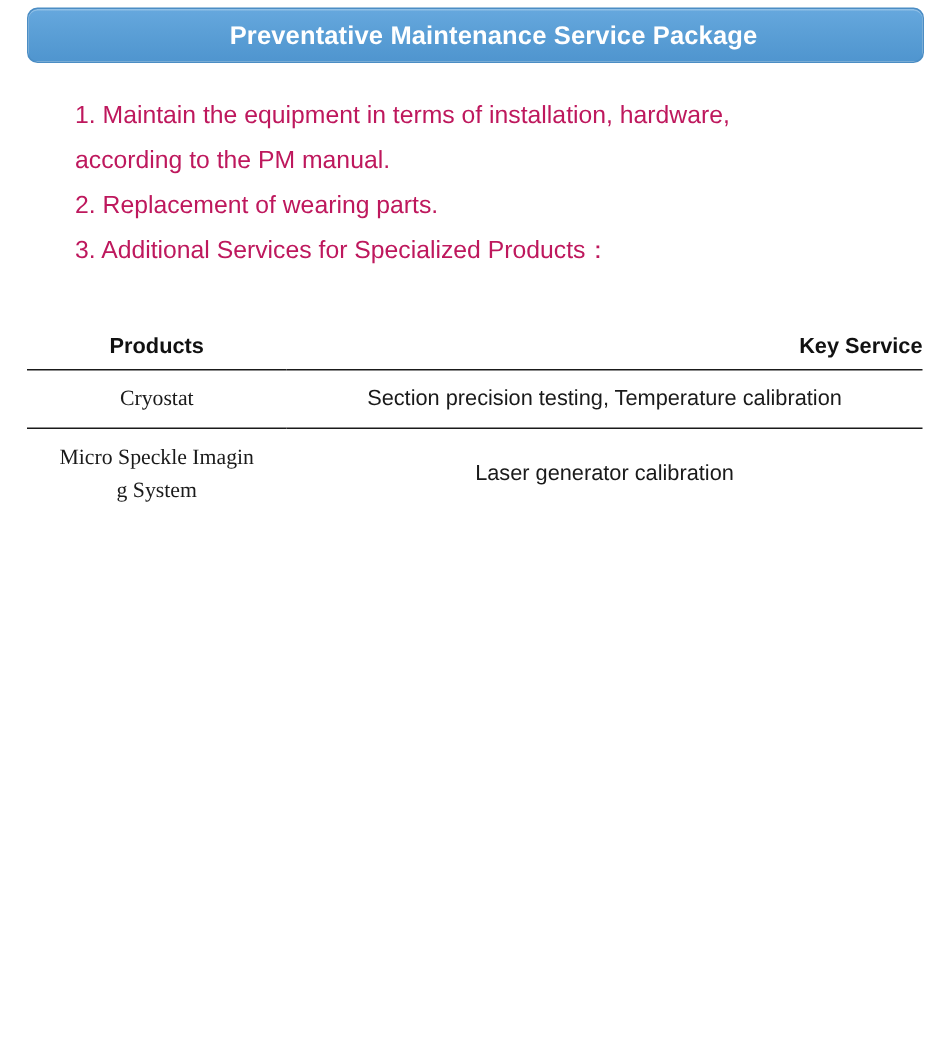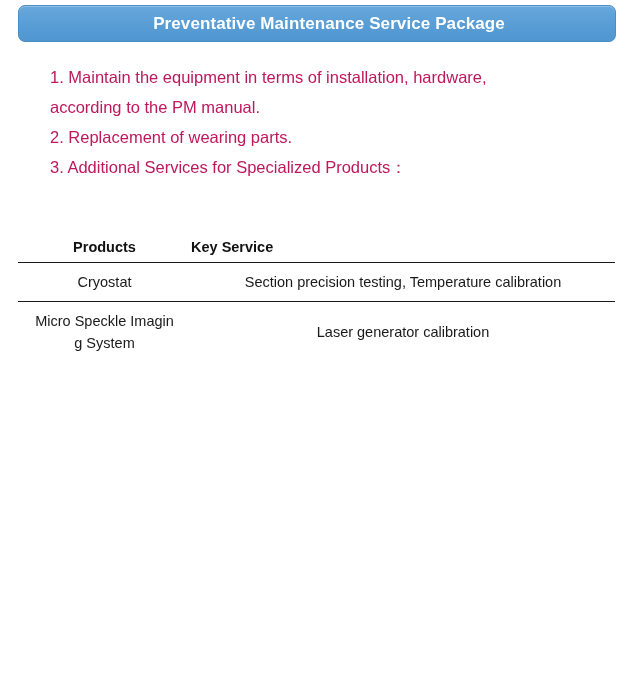--- a/index.html
+++ b/index.html
@@ -54,21 +54,21 @@
     font-size: 16.5px;
     line-height: 30px;
     color: #be185d;
     white-space: pre;
   }
 
   
   .svc-table {
     position: absolute;
     left: 18px;
-    top: 232px;
+    top: 216px;
     width: 597px;
     border-collapse: collapse;
     table-layout: fixed;
   }
   .svc-table col.c-prod { width: 173px; }
   .svc-table col.c-svc  { width: 424px; }
 
   .svc-table th,
   .svc-table td {
     padding: 0;
@@ -77,33 +77,33 @@
   }
 
   .svc-table thead th {
     height: 30px;
     font-size: 14.5px;
     font-weight: bold;
     color: #111111;
     border-bottom: 1.6px solid #1a1a1a;
   }
   .svc-table thead th.h-prod { text-align: center; }
-  .svc-table thead th.h-svc  { text-align: left; }
+  .svc-table thead th.h-svc  { text-align: right; }
 
   .svc-table tbody td {
     font-size: 14.5px;
     color: #1a1a1a;
     line-height: 22px;
     border-bottom: 1.2px solid #1a1a1a;
     padding: 8px 4px;
   }
   .svc-table tbody tr:last-child td {
     border-bottom: none;
   }
-  .cell-prod { text-align: center; }
+  .cell-prod { text-align: center; font-family: Liberation Serif, serif; }
   .cell-svc  { text-align: center; }
 
   
   .wrapline { white-space: pre-line; }
 </style>
 </head>
 <body>
 
 <div class="banner">
   <div class="banner-title">Preventative Maintenance Service Package</div>

